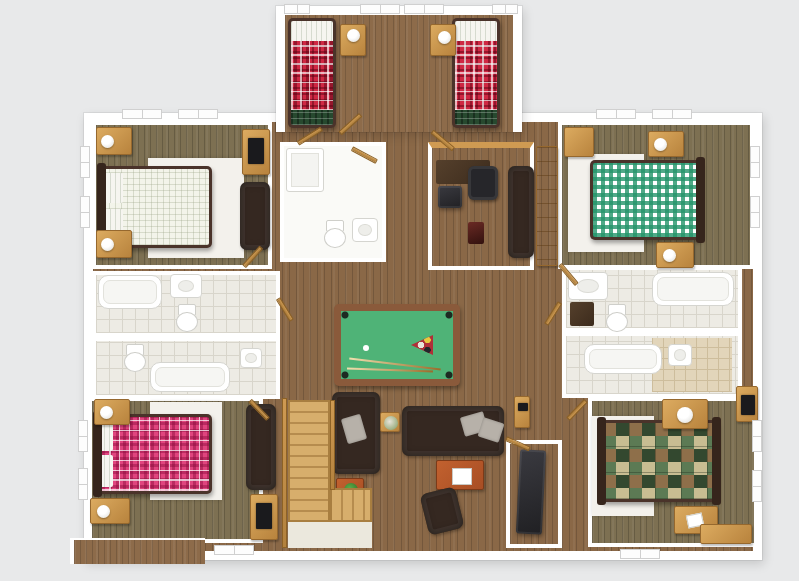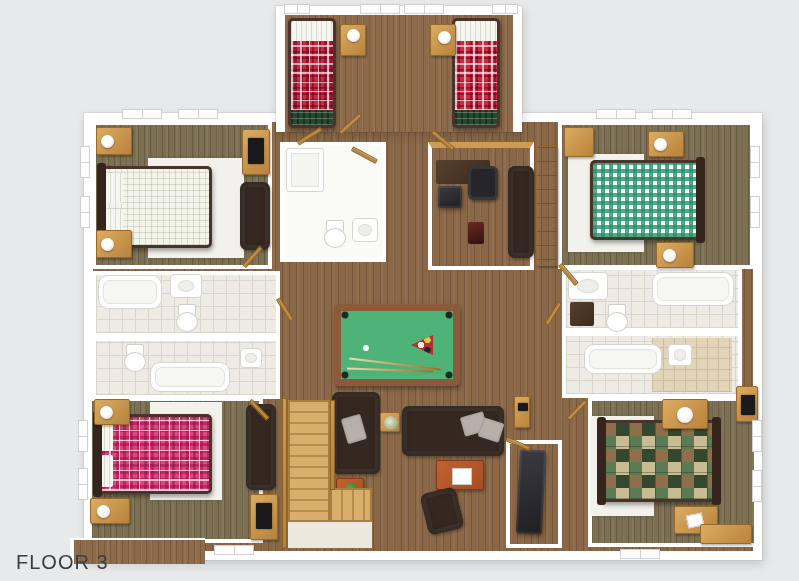--- a/index.html
+++ b/index.html
@@ -363,14 +363,13 @@
   <div class="abs dark-equip" style="left:518px;top:450px;width:26px;height:84px;transform:rotate(3deg);"></div>
   <div class="abs door" style="left:506px;top:436px;width:26px;transform:rotate(24deg);"></div>
 
   <div class="abs door" style="left:340px;top:131px;width:28px;transform:rotate(-42deg);"></div>
   <div class="abs door" style="left:432px;top:129px;width:28px;transform:rotate(40deg);"></div>
   <div class="abs door" style="left:244px;top:264px;width:26px;transform:rotate(-48deg);"></div>
   <div class="abs door" style="left:560px;top:262px;width:26px;transform:rotate(50deg);"></div>
   <div class="abs door" style="left:250px;top:398px;width:26px;transform:rotate(46deg);"></div>
   <div class="abs door" style="left:586px;top:398px;width:26px;transform:rotate(134deg);"></div>
 
-  <div class="floor-label" style="left:16px;top:551px;">FLOOR 3</div>
 </div>
 
 </body></html>

